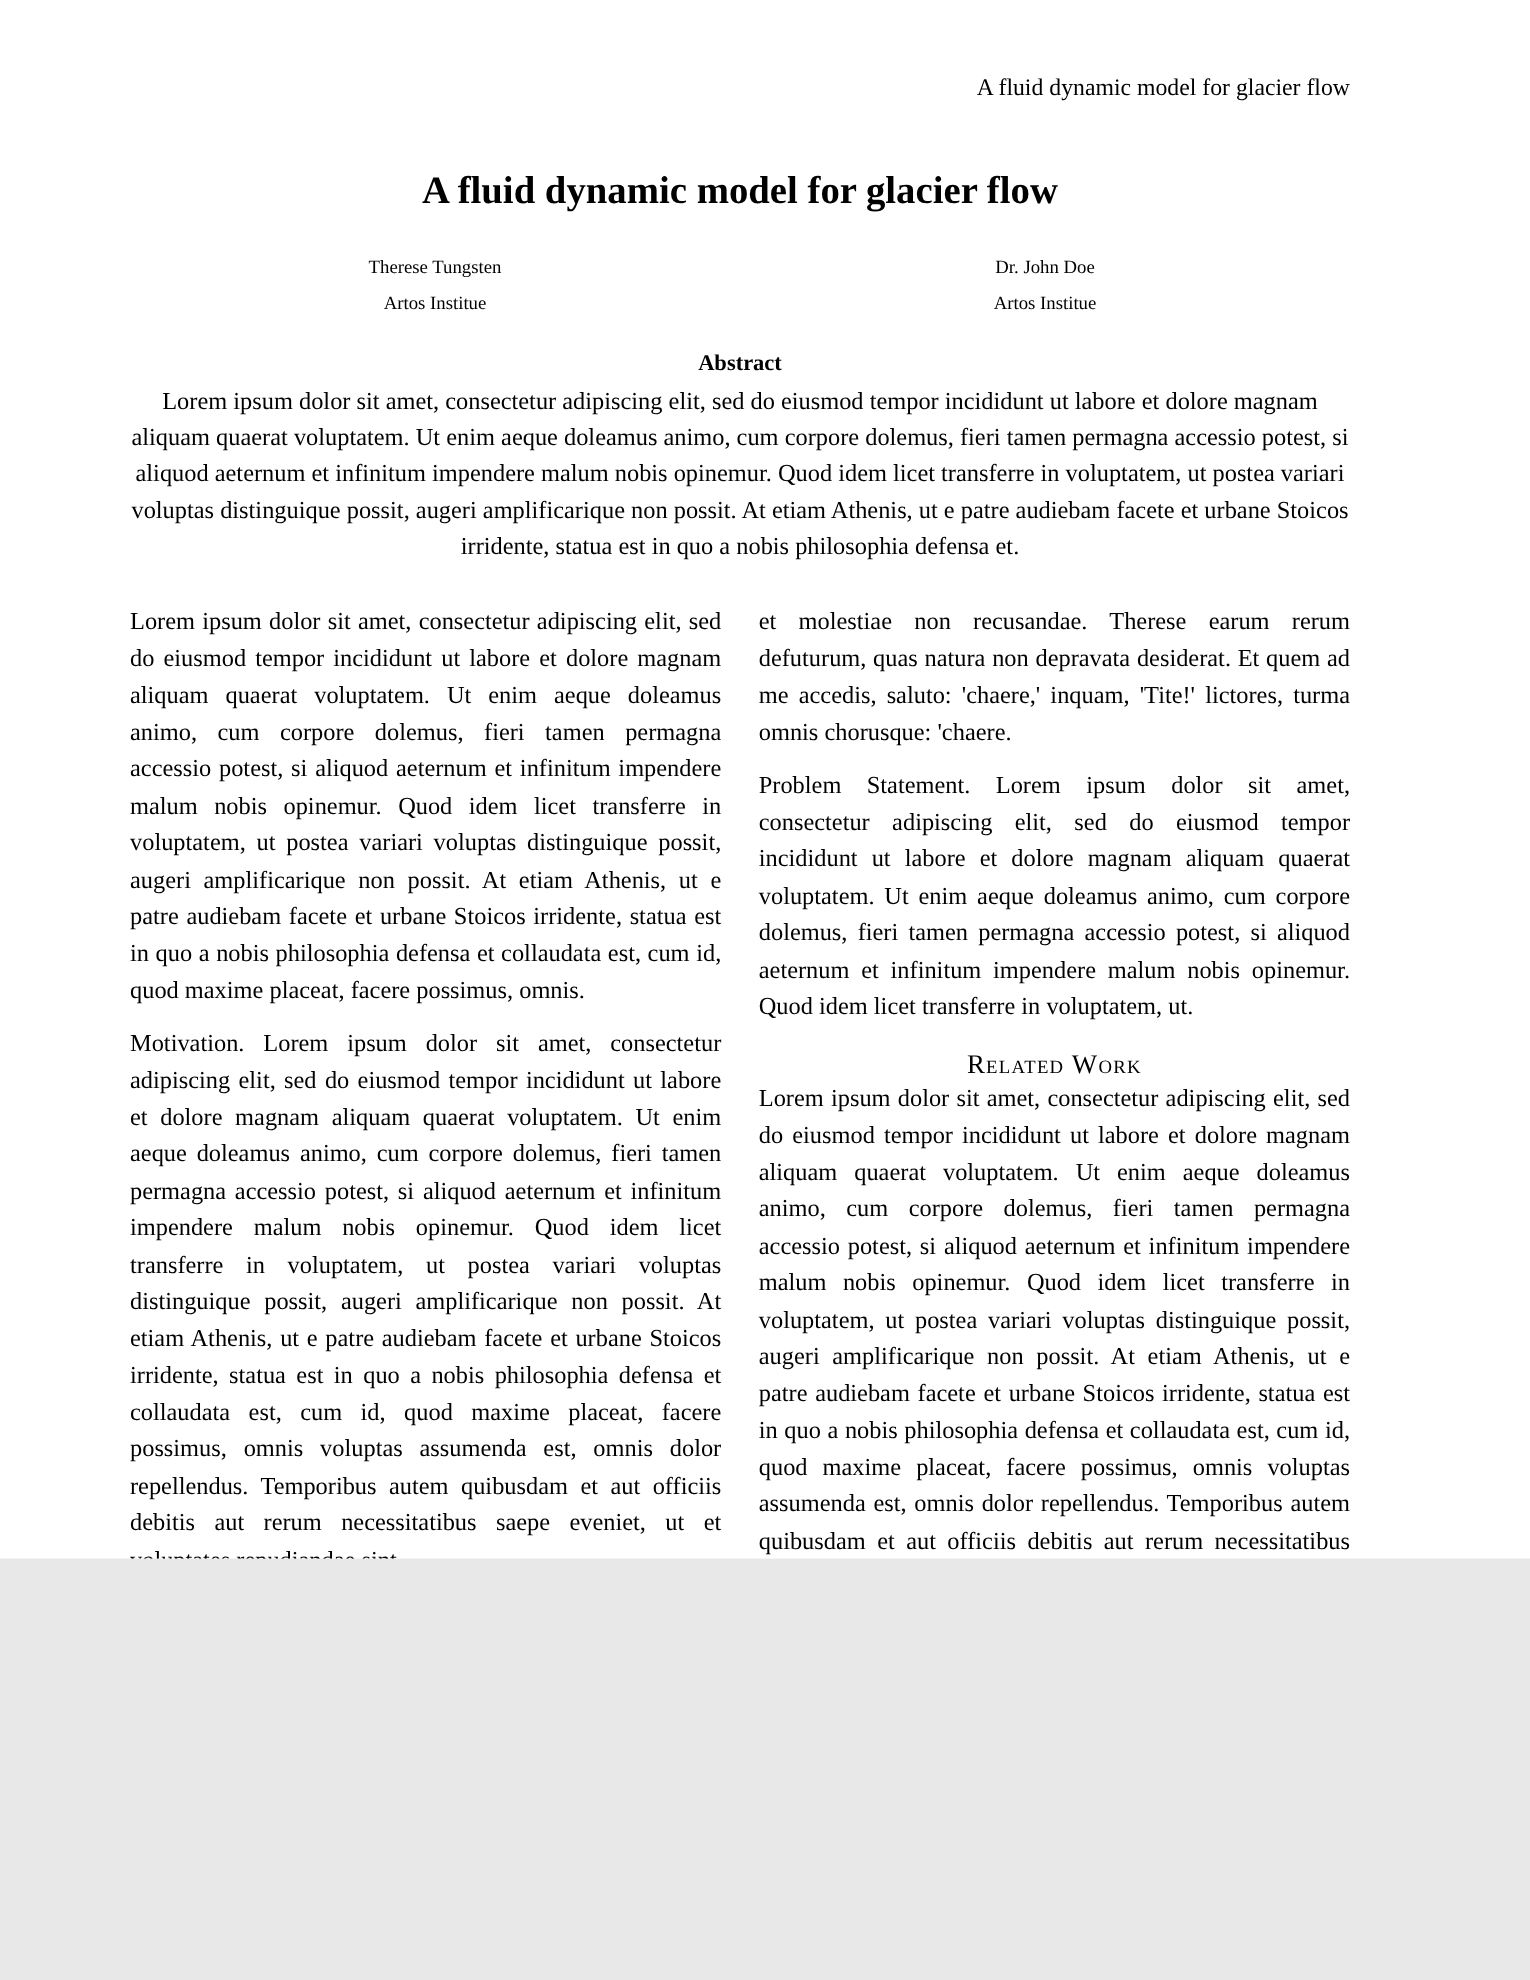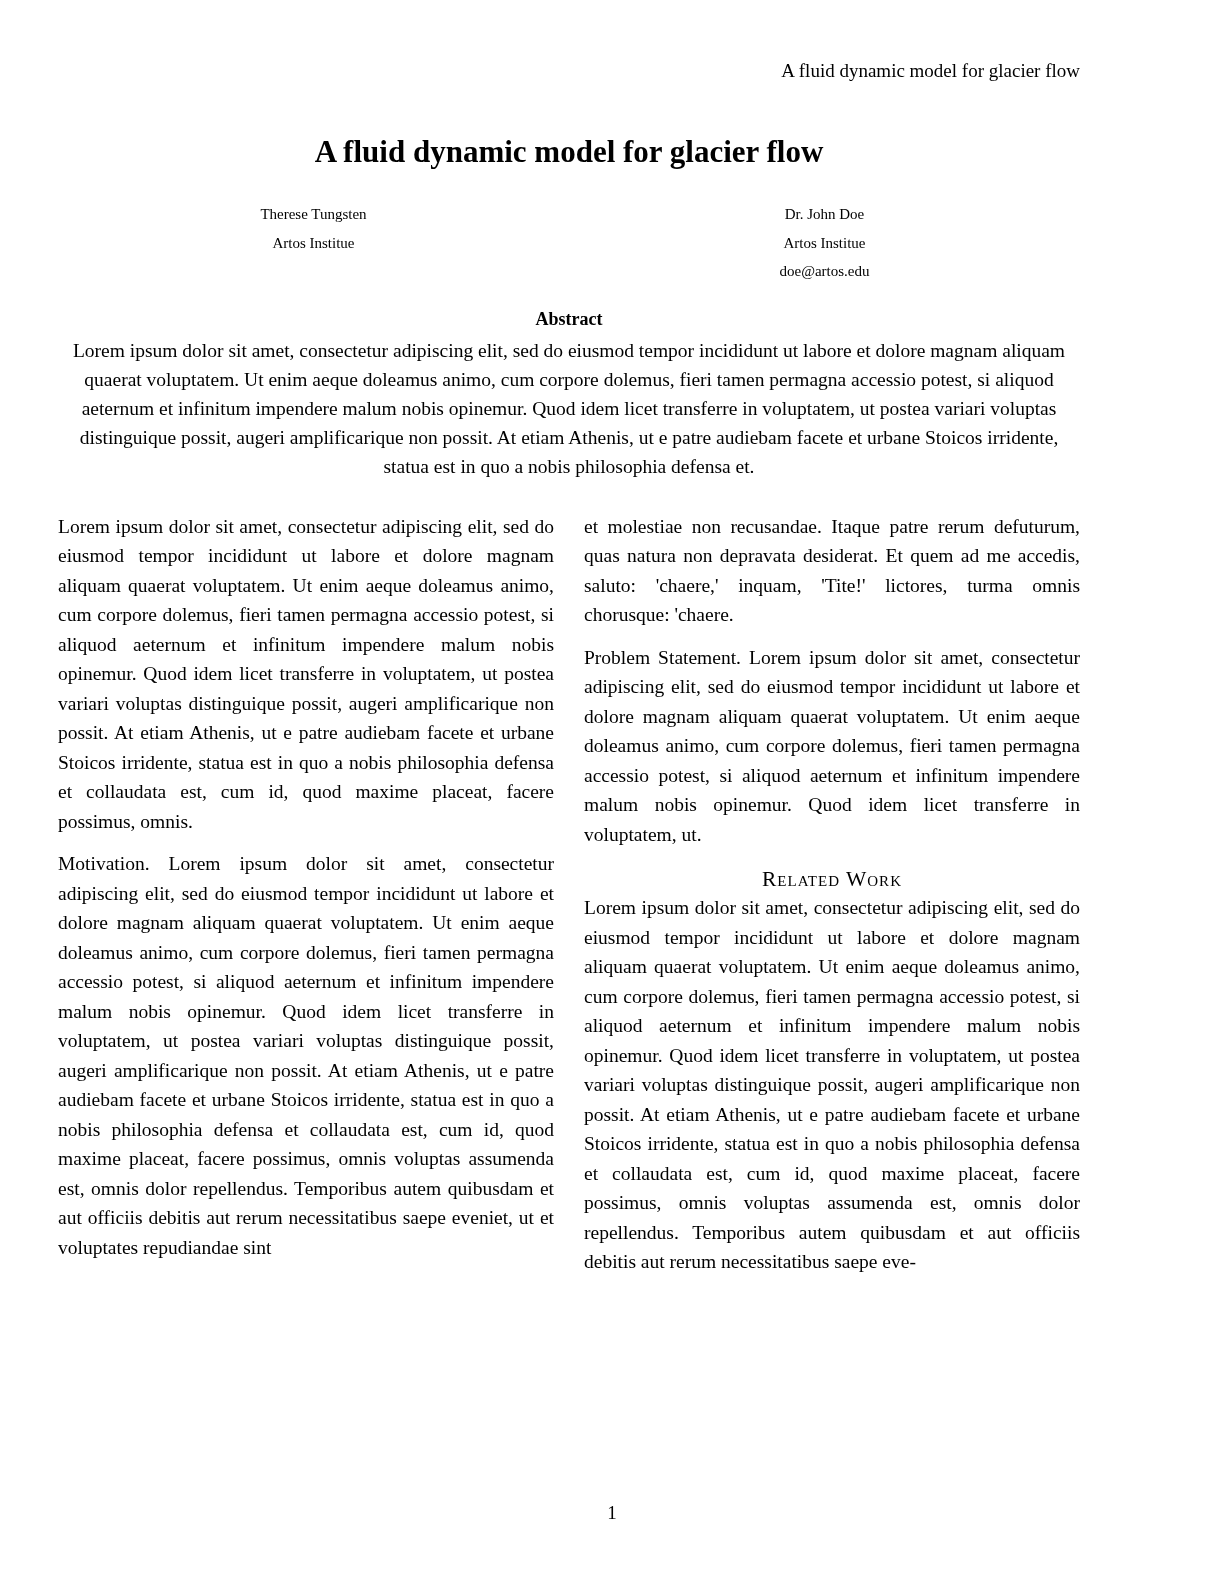--- a/index.html
+++ b/index.html
@@ -1,24 +1,24 @@
 <!DOCTYPE html>
 <html lang="en"><head>
 <meta charset="utf-8">
 <style>
   * { margin: 0; padding: 0; box-sizing: border-box; }
   html, body { background: #e8e8e8; }
   .page {
     width: 1224px;
-    height: 1584px;
+    height: 1247px;
     margin: 0 auto;
     background: #ffffff;
     color: #000000;
     font-family: "Liberation Serif", "DejaVu Serif", serif;
-    padding: 60px 144px 0 58px;
+    padding: 60px 144px 0 104px;
     position: relative;
     overflow: hidden;
   }
   .running-head {
     text-align: right;
     font-size: 19px;
     line-height: 22px;
   }
   .paper-title {
     text-align: center;
@@ -96,37 +96,36 @@
   <h1 class="paper-title">A fluid dynamic model for glacier flow</h1>
 
   <div class="authors">
     <div class="author">
       <div>Therese Tungsten</div>
       <div>Artos Institue</div>
     </div>
     <div class="author">
       <div>Dr. John Doe</div>
       <div>Artos Institue</div>
-      <div>doe@artos.edu</div>
     </div>
   </div>
 
   <div class="abstract-heading">Abstract</div>
 
   <div class="abstract-text">Lorem ipsum dolor sit amet, consectetur adipiscing elit, sed do eiusmod tempor incididunt ut labore et dolore magnam aliquam quaerat voluptatem. Ut enim aeque doleamus animo, cum corpore dolemus, fieri tamen permagna accessio potest, si aliquod aeternum et infinitum impendere malum nobis opinemur. Quod idem licet transferre in voluptatem, ut postea variari voluptas distinguique possit, augeri amplificarique non possit. At etiam Athenis, ut e patre audiebam facete et urbane Stoicos irridente, statua est in quo a nobis philosophia defensa et.</div>
 
   <div class="columns">
 
     <div class="col">
       <p>Lorem ipsum dolor sit amet, consectetur adipiscing elit, sed do eiusmod tempor incididunt ut labore et dolore magnam aliquam quaerat voluptatem. Ut enim aeque doleamus animo, cum corpore dolemus, fieri tamen permagna accessio potest, si aliquod aeternum et infinitum impendere malum nobis opinemur. Quod idem licet transferre in voluptatem, ut postea variari voluptas distinguique possit, augeri amplificarique non possit. At etiam Athenis, ut e patre audiebam facete et urbane Stoicos irridente, statua est in quo a nobis philosophia defensa et collaudata est, cum id, quod maxime placeat, facere possimus, omnis.</p>
       <p class="para-gap"><span class="run-in">Motivation.</span> <span>Lorem ipsum dolor sit amet, consectetur adipiscing elit, sed do eiusmod tempor incididunt ut labore et dolore magnam aliquam quaerat voluptatem. Ut enim aeque doleamus animo, cum corpore dolemus, fieri tamen permagna accessio potest, si aliquod aeternum et infinitum impendere malum nobis opinemur. Quod idem licet transferre in voluptatem, ut postea variari voluptas distinguique possit, augeri amplificarique non possit. At etiam Athenis, ut e patre audiebam facete et urbane Stoicos irridente, statua est in quo a nobis philosophia defensa et collaudata est, cum id, quod maxime placeat, facere possimus, omnis voluptas assumenda est, omnis dolor repellendus. Temporibus autem quibusdam et aut officiis debitis aut rerum necessitatibus saepe eveniet, ut et voluptates repudiandae sint</span></p>
     </div>
 
     <div class="col">
-      <p>et molestiae non recusandae. Itaque patre rerum defuturum, quas natura non depravata desiderat. Et quem ad me accedis, saluto: 'chaere,' inquam, 'Tite!' lictores, turma omnis chorusque: 'chaere.</p>
+      <p>et molestiae non recusandae. Therese earum rerum defuturum, quas natura non depravata desiderat. Et quem ad me accedis, saluto: 'chaere,' inquam, 'Tite!' lictores, turma omnis chorusque: 'chaere.</p>
       <p class="para-gap"><span class="run-in">Problem Statement.</span> <span>Lorem ipsum dolor sit amet, consectetur adipiscing elit, sed do eiusmod tempor incididunt ut labore et dolore magnam aliquam quaerat voluptatem. Ut enim aeque doleamus animo, cum corpore dolemus, fieri tamen permagna accessio potest, si aliquod aeternum et infinitum impendere malum nobis opinemur. Quod idem licet transferre in voluptatem, ut.</span></p>
       <div class="sec-heading spaced">Related Work</div>
       <p>Lorem ipsum dolor sit amet, consectetur adipiscing elit, sed do eiusmod tempor incididunt ut labore et dolore magnam aliquam quaerat voluptatem. Ut enim aeque doleamus animo, cum corpore dolemus, fieri tamen permagna accessio potest, si aliquod aeternum et infinitum impendere malum nobis opinemur. Quod idem licet transferre in voluptatem, ut postea variari voluptas distinguique possit, augeri amplificarique non possit. At etiam Athenis, ut e patre audiebam facete et urbane Stoicos irridente, statua est in quo a nobis philosophia defensa et collaudata est, cum id, quod maxime placeat, facere possimus, omnis voluptas assumenda est, omnis dolor repellendus. Temporibus autem quibusdam et aut officiis debitis aut rerum necessitatibus saepe eve-</p>
     </div>
 
   </div>
 
   <div class="page-number">1</div>
 
 </div>

